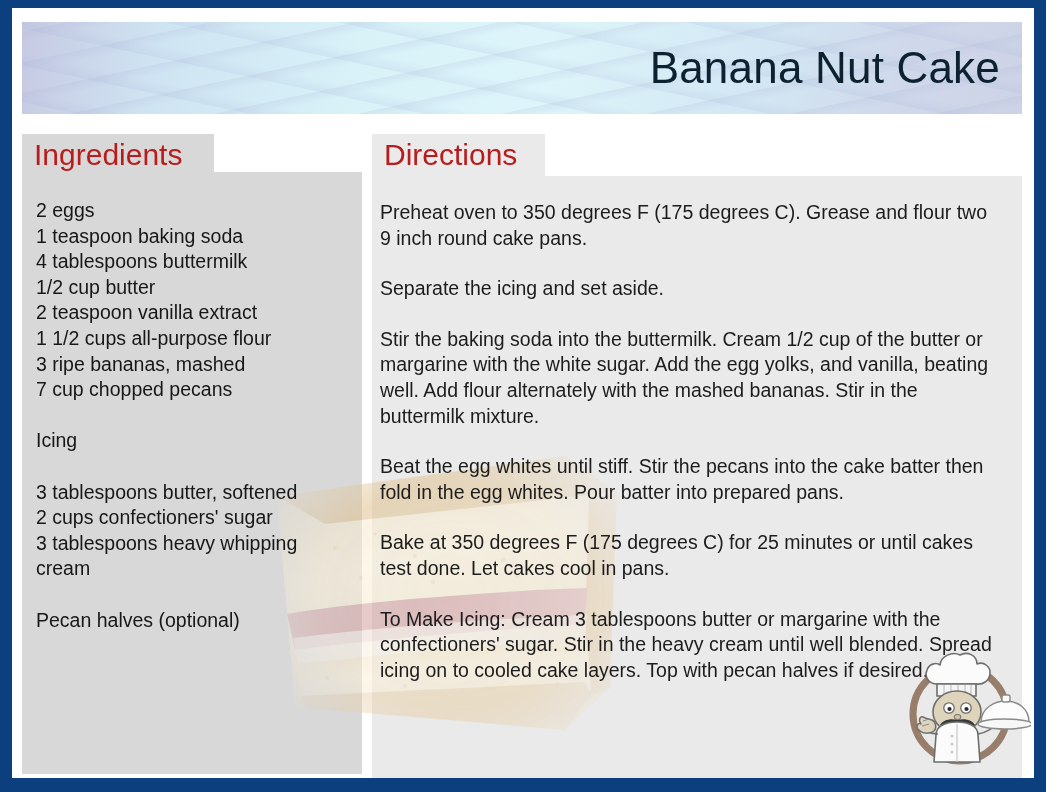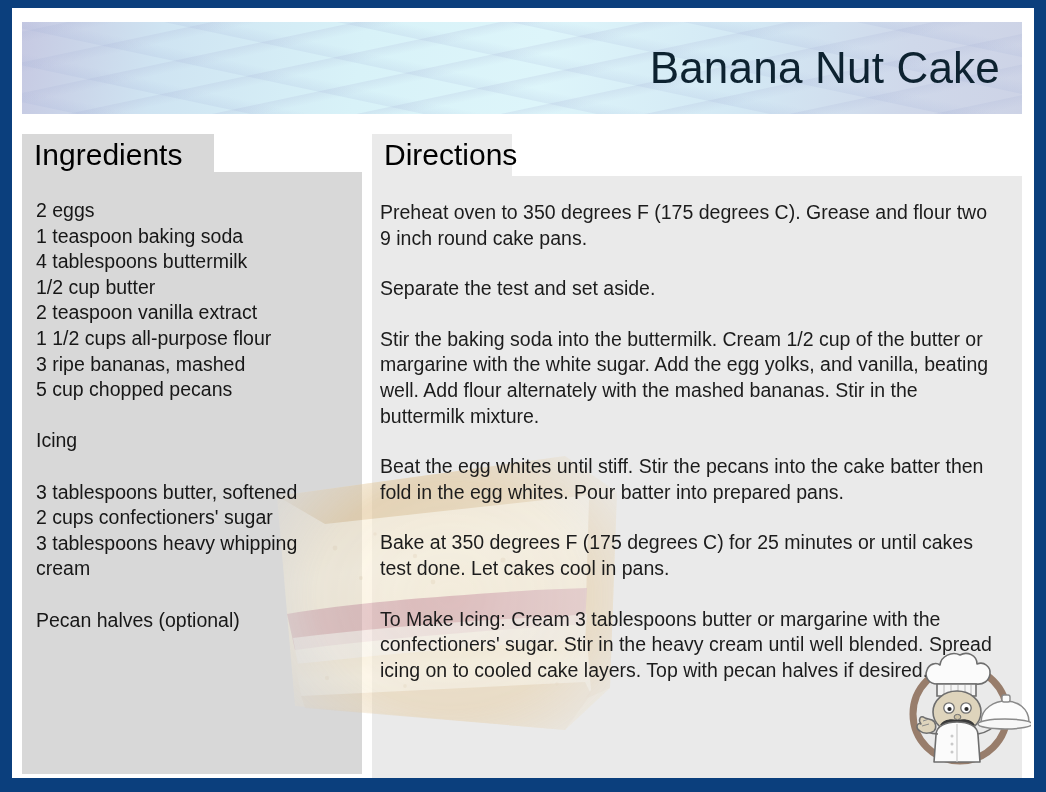--- a/index.html
+++ b/index.html
@@ -94,21 +94,21 @@
   
   .tab-header {
     position: absolute;
     display: flex;
     align-items: center;
     box-sizing: border-box;
     padding-left: 12px;
   }
   .tab-header-label {
     font-size: 30px;
-    color: #000000;
+    color: #b91c1c;
     line-height: 1;
     white-space: nowrap;
   }
 
   
   #ing-tab {
     left: 10px;
     top: 126px;
     width: 192px;
     height: 42px;
@@ -131,21 +131,21 @@
     font-size: 19.5px;
     line-height: 25.6px;
     color: #171717;
   }
   #ing-list .blank { height: 25.6px; }
 
   
   #dir-tab {
     left: 360px;
     top: 126px;
-    width: 140px;
+    width: 173px;
     height: 42px;
     background: #eaeaea;
   }
   #dir-panel {
     position: absolute;
     left: 360px;
     top: 168px;
     width: 650px;
     height: 602px;
     background: #eaeaea;
@@ -192,40 +192,40 @@
 
     <div id="ing-panel" style="background: rgb(216, 216, 216);">
       <div id="ing-list">
           <div class="line">2 eggs</div>
           <div class="line">1 teaspoon baking soda</div>
           <div class="line">4 tablespoons buttermilk</div>
           <div class="line">1/2 cup butter</div>
           <div class="line">2 teaspoon vanilla extract</div>
           <div class="line">1 1/2 cups all-purpose flour</div>
           <div class="line">3 ripe bananas, mashed</div>
-          <div class="line">5 cup chopped pecans</div>
+          <div class="line">7 cup chopped pecans</div>
           <div class="blank"></div>
           <div class="line">Icing</div>
           <div class="blank"></div>
           <div class="line">3 tablespoons butter, softened</div>
           <div class="line">2 cups confectioners' sugar</div>
           <div class="line">3 tablespoons heavy whipping cream</div>
           <div class="blank"></div>
           <div class="line">Pecan halves (optional)</div>
         </div>
     </div>
 
     <div id="dir-tab" class="tab-header" style="background: rgb(234, 234, 234);">
       <span class="tab-header-label">Directions</span>
     </div>
 
     <div id="dir-panel" style="background: rgb(234, 234, 234);">
       <div id="dir-list">
           <p>Preheat oven to 350 degrees F (175 degrees C). Grease and flour two 9 inch round cake pans.</p>
-          <p>Separate the test and set aside.</p>
+          <p>Separate the icing and set aside.</p>
           <p>Stir the baking soda into the buttermilk. Cream 1/2 cup of the butter or margarine with the white sugar. Add the egg yolks, and vanilla, beating well. Add flour alternately with the mashed bananas. Stir in the buttermilk mixture.</p>
           <p>Beat the egg whites until stiff. Stir the pecans into the cake batter then fold in the egg whites. Pour batter into prepared pans.</p>
           <p>Bake at 350 degrees F (175 degrees C) for 25 minutes or until cakes test done. Let cakes cool in pans.</p>
           <p>To Make Icing: Cream 3 tablespoons butter or margarine with the confectioners' sugar. Stir in the heavy cream until well blended. Spread icing on to cooled cake layers. Top with pecan halves if desired.</p>
         </div>
     </div>
 
     <svg id="cake-watermark" viewBox="0 0 370 315" xmlns="http://www.w3.org/2000/svg">
       <defs>
         <linearGradient id="sponge" x1="0" y1="0" x2="0.25" y2="1">

